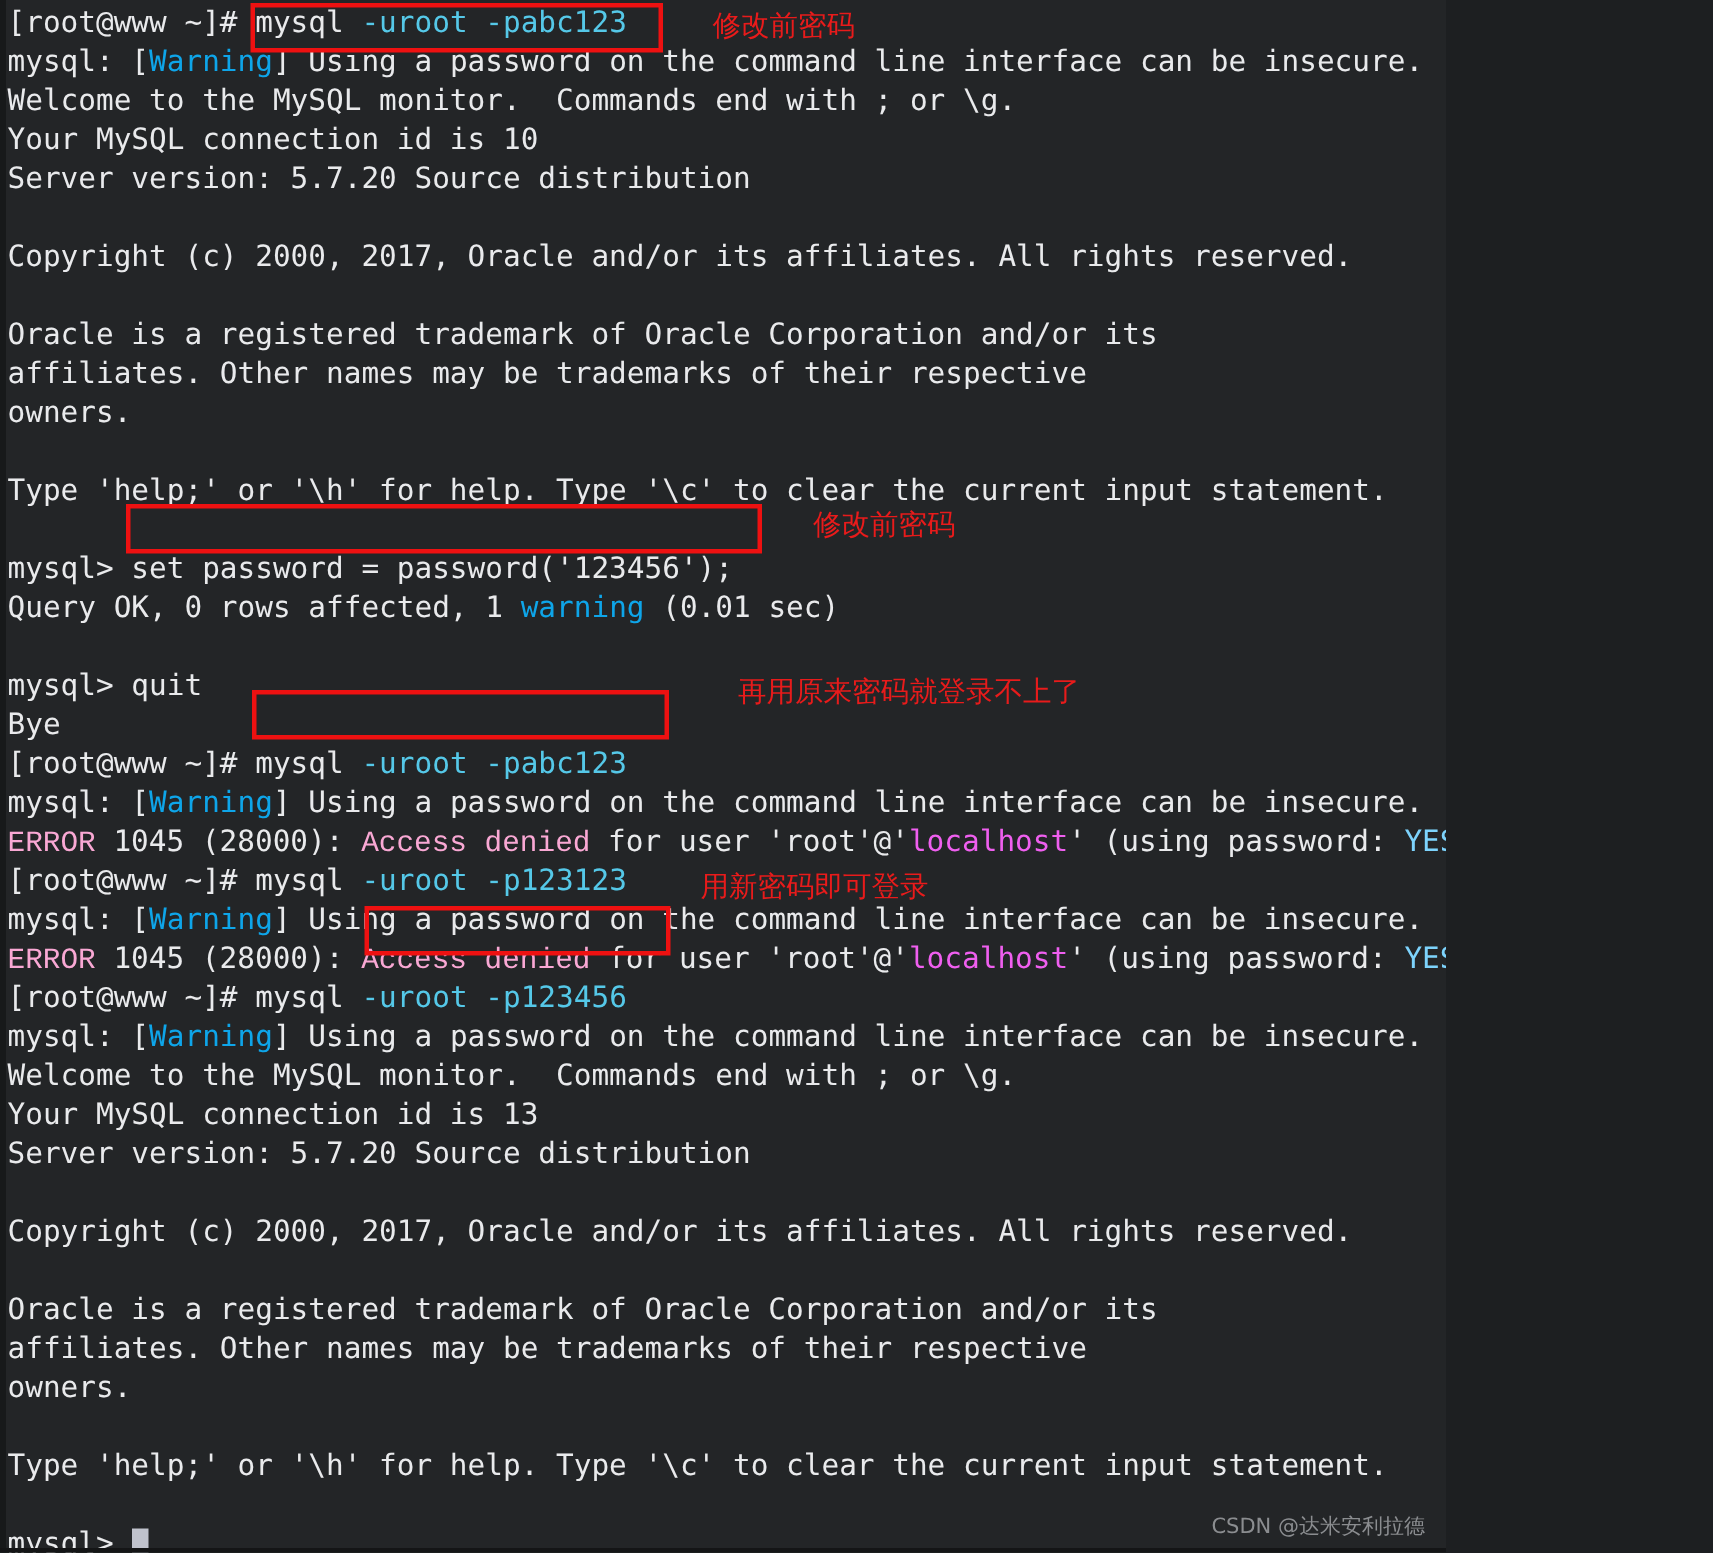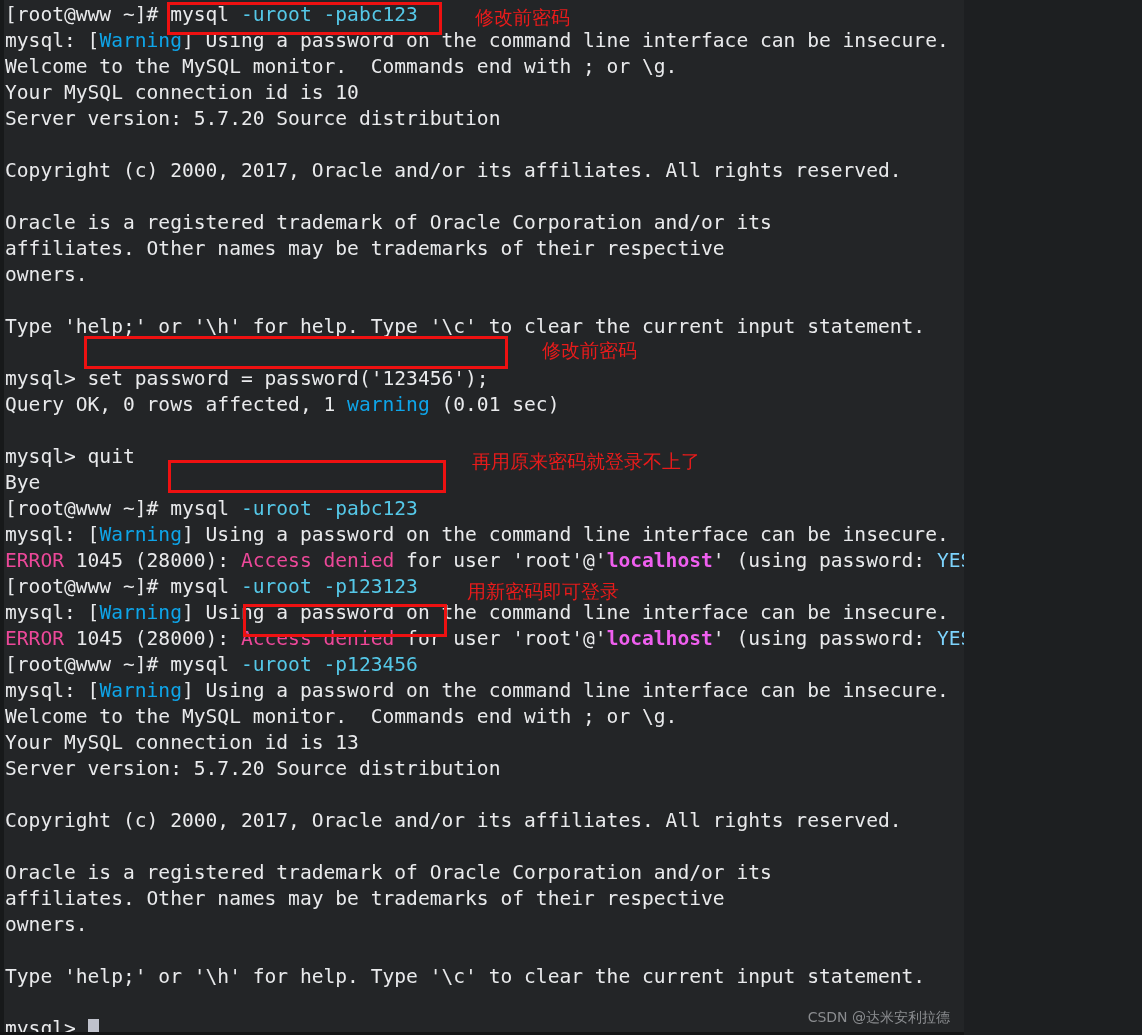--- a/index.html
+++ b/index.html
@@ -41,22 +41,22 @@
     white-space: pre;
     color: #e8e8e8;
   }
   .line { height: 26px; white-space: pre; }
   .blank { height: 26px; }
 
   
   .c-white   { color: #e9eaec; }
   .c-cyan    { color: #55c8e8; }
   .c-yellow  { color: #0ea5e9; }
-  .c-red     { color: #ec4899; }
-  .c-magenta { color: #ef5fef; font-weight: bold; }
+  .c-red     { color: #f9a8d4; font-family: Liberation Mono, monospace; }
+  .c-magenta { color: #ef5fef; }
   .c-green   { color: #7dd3fc; }
 
   .cursor {
     display: inline-block;
     width: 11px;
     height: 20px;
     background: #bfc2cc;
     vertical-align: -4px;
   }
 
@@ -96,20 +96,20 @@
 
   <div id="term"><div class="line"><span class="c-white">[root@www ~]# </span><span class="c-white">mysql </span><span class="c-cyan">-uroot -pabc123</span></div><div class="line"><span class="c-white">mysql: [</span><span class="c-yellow">Warning</span><span class="c-white">] Using a password on the command line interface can be insecure.</span></div><div class="line"><span class="c-white">Welcome to the MySQL monitor.  Commands end with ; or \g.</span></div><div class="line"><span class="c-white">Your MySQL connection id is 10</span></div><div class="line"><span class="c-white">Server version: 5.7.20 Source distribution</span></div><div class="line blank">&nbsp;</div><div class="line"><span class="c-white">Copyright (c) 2000, 2017, Oracle and/or its affiliates. All rights reserved.</span></div><div class="line blank">&nbsp;</div><div class="line"><span class="c-white">Oracle is a registered trademark of Oracle Corporation and/or its</span></div><div class="line"><span class="c-white">affiliates. Other names may be trademarks of their respective</span></div><div class="line"><span class="c-white">owners.</span></div><div class="line blank">&nbsp;</div><div class="line"><span class="c-white">Type 'help;' or '\h' for help. Type '\c' to clear the current input statement.</span></div><div class="line blank">&nbsp;</div><div class="line"><span class="c-white">mysql&gt; set password = password('123456');</span></div><div class="line"><span class="c-white">Query OK, 0 rows affected, 1 </span><span class="c-yellow">warning</span><span class="c-white"> (0.01 sec)</span></div><div class="line blank">&nbsp;</div><div class="line"><span class="c-white">mysql&gt; quit</span></div><div class="line"><span class="c-white">Bye</span></div><div class="line"><span class="c-white">[root@www ~]# </span><span class="c-white">mysql </span><span class="c-cyan">-uroot -pabc123</span></div><div class="line"><span class="c-white">mysql: [</span><span class="c-yellow">Warning</span><span class="c-white">] Using a password on the command line interface can be insecure.</span></div><div class="line"><span class="c-red">ERROR</span><span class="c-white"> 1045 (28000): </span><span class="c-red">Access denied</span><span class="c-white"> for user 'root'@'</span><span class="c-magenta">localhost</span><span class="c-white">' (using password: </span><span class="c-green">YES</span><span class="c-white">)</span></div><div class="line"><span class="c-white">[root@www ~]# mysql </span><span class="c-cyan">-uroot -p123123</span></div><div class="line"><span class="c-white">mysql: [</span><span class="c-yellow">Warning</span><span class="c-white">] Using a password on the command line interface can be insecure.</span></div><div class="line"><span class="c-red">ERROR</span><span class="c-white"> 1045 (28000): </span><span class="c-red">Access denied</span><span class="c-white"> for user 'root'@'</span><span class="c-magenta">localhost</span><span class="c-white">' (using password: </span><span class="c-green">YES</span><span class="c-white">)</span></div><div class="line"><span class="c-white">[root@www ~]# mysql </span><span class="c-cyan">-uroot -p123456</span></div><div class="line"><span class="c-white">mysql: [</span><span class="c-yellow">Warning</span><span class="c-white">] Using a password on the command line interface can be insecure.</span></div><div class="line"><span class="c-white">Welcome to the MySQL monitor.  Commands end with ; or \g.</span></div><div class="line"><span class="c-white">Your MySQL connection id is 13</span></div><div class="line"><span class="c-white">Server version: 5.7.20 Source distribution</span></div><div class="line blank">&nbsp;</div><div class="line"><span class="c-white">Copyright (c) 2000, 2017, Oracle and/or its affiliates. All rights reserved.</span></div><div class="line blank">&nbsp;</div><div class="line"><span class="c-white">Oracle is a registered trademark of Oracle Corporation and/or its</span></div><div class="line"><span class="c-white">affiliates. Other names may be trademarks of their respective</span></div><div class="line"><span class="c-white">owners.</span></div><div class="line blank">&nbsp;</div><div class="line"><span class="c-white">Type 'help;' or '\h' for help. Type '\c' to clear the current input statement.</span></div><div class="line blank">&nbsp;</div><div class="line"><span class="c-white">mysql&gt; </span><span class="cursor"></span></div></div>
 
   <div id="overlays">
       <div class="redbox" style="left: 167px; top: 2px; width: 275px; height: 33px;"></div>
       <div class="redbox" style="left: 84px; top: 336px; width: 424px; height: 33px;"></div>
       <div class="redbox" style="left: 168px; top: 460px; width: 278px; height: 33px;"></div>
       <div class="redbox" style="left: 243px; top: 604px; width: 204px; height: 33px;"></div>
       <div class="note" style="left: 475px; top: 6px;">修改前密码</div>
       <div class="note" style="left: 542px; top: 339px;">修改前密码</div>
-      <div class="note" style="left: 472px; top: 450px;">再用原来密码就登录不上了</div>
+      <div class="note" style="left: 492px; top: 450px;">再用原来密码就登录不上了</div>
       <div class="note" style="left: 467px; top: 580px;">用新密码即可登录</div>
     </div>
 
   <div id="watermark">CSDN @达米安利拉德</div>
 
   <div id="bottom-edge"></div>
 </div>
 
 </body></html>

